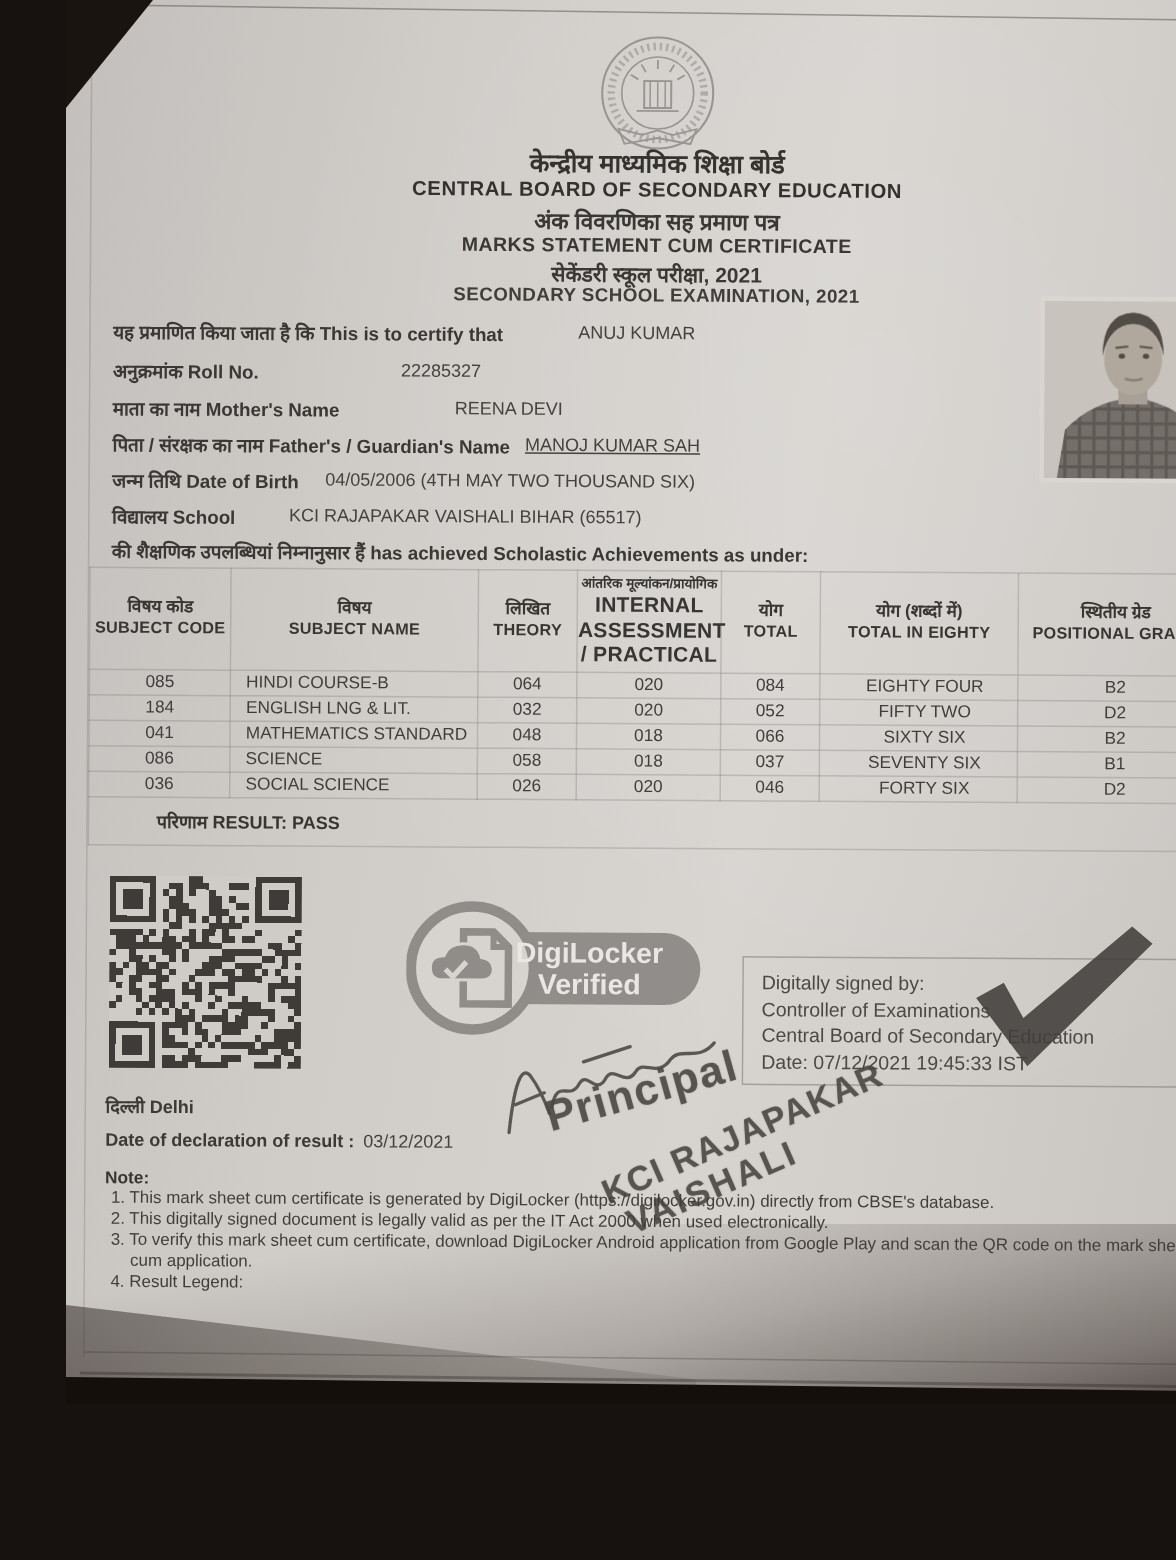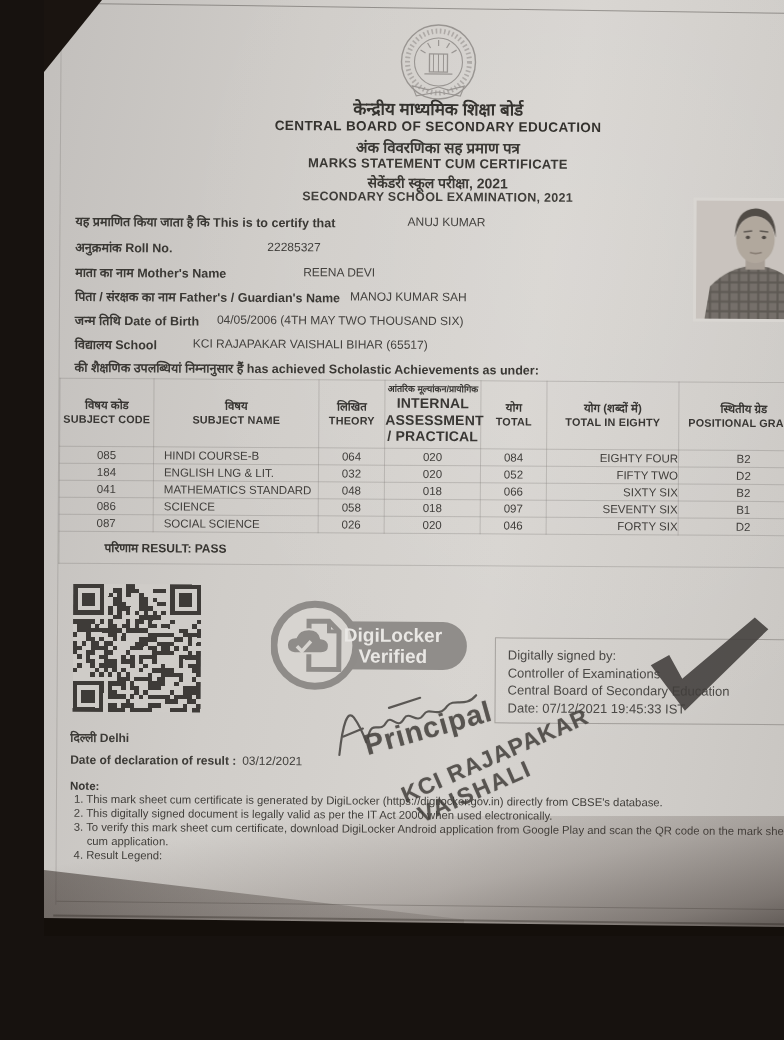--- a/index.html
+++ b/index.html
@@ -53,21 +53,21 @@
   #marks-table th,#marks-table td{border:1px solid rgba(125,122,118,.32);padding:0;}
   #marks-table th{font-weight:bold;color:#383633;vertical-align:middle;line-height:1.2;text-align:center;}
   #marks-table th .hi{display:block;font-size:11.5px;}
   #marks-table th .en{display:block;font-size:10.8px;letter-spacing:.2px;}
   #marks-table th.small .hi{font-size:9px;}
   #marks-table th.small .en{font-size:14px;}
   #marks-table thead tr{height:68px;}
   #marks-table tbody tr{height:17px;}
   #marks-table td{text-align:center;font-size:11.5px;}
   #marks-table td.left{text-align:left;padding-left:10px;}
-  #marks-table td.wleft{text-align:right;padding-left:8px;}
+  #marks-table td.wleft{text-align:center;padding-left:8px;}
   #marks-table tr.result-row{height:32px;}
   #marks-table tr.result-row td{text-align:left;padding-left:45px;font-weight:bold;font-size:12px;color:#39auto;}
   
   #qr{position:absolute;left:30px;top:586px;}
   
   #dl-badge{position:absolute;left:228px;top:598px;width:200px;height:96px;}
   
   #sig-box{position:absolute;left:452px;top:637px;width:300px;height:86px;
      border:1px solid rgba(115,112,108,.5);font-size:13px;color:#4b4946;line-height:17.5px;
      padding:8px 0 0 12px;box-sizing:border-box;}
@@ -119,27 +119,27 @@
     </svg>
 
     <div class="center-line hdr-hi1">केन्द्रीय माध्यमिक शिक्षा बोर्ड</div>
     <div class="center-line hdr-en1">CENTRAL BOARD OF SECONDARY EDUCATION</div>
     <div class="center-line hdr-hi2">अंक विवरणिका सह प्रमाण पत्र</div>
     <div class="center-line hdr-en2">MARKS STATEMENT CUM CERTIFICATE</div>
     <div class="center-line hdr-hi3">सेकेंडरी स्कूल परीक्षा, 2021</div>
     <div class="center-line hdr-en3">SECONDARY SCHOOL EXAMINATION, 2021</div>
 
     <div class="lbl" style="left:30px;top:215px;">यह प्रमाणित किया जाता है कि This is to certify that</div>
-    <div class="val" style="left:362px;top:215px;">ANUJ KUMAR</div>
+    <div class="val" style="left:340px;top:215px;">ANUJ KUMAR</div>
     <div class="lbl" style="left:30px;top:241px;">अनुक्रमांक Roll No.</div>
     <div class="val" style="left:222px;top:241px;">22285327</div>
     <div class="lbl" style="left:30px;top:266px;">माता का नाम Mother's Name</div>
     <div class="val" style="left:258px;top:266px;">REENA DEVI</div>
     <div class="lbl" style="left:30px;top:290px;">पिता / संरक्षक का नाम Father's / Guardian's Name</div>
-    <div class="val" style="left:305px;top:290px;">MANOJ KUMAR SAH</div>
+    <div class="val" style="left:305px;top:290px;text-decoration:underline;">MANOJ KUMAR SAH</div>
     <div class="lbl" style="left:30px;top:314px;">जन्म तिथि Date of Birth</div>
     <div class="val" style="left:172px;top:314px;">04/05/2006 (4TH MAY TWO THOUSAND SIX)</div>
     <div class="lbl" style="left:30px;top:338px;">विद्यालय School</div>
     <div class="val" style="left:148px;top:338px;">KCI RAJAPAKAR VAISHALI BIHAR (65517)</div>
     <div class="lbl" style="left:30px;top:361px;">की शैक्षणिक उपलब्धियां निम्नानुसार हैं has achieved Scholastic Achievements as under:</div>
 
     <div id="photo-box">
       <svg width="118" height="118" viewBox="0 0 110 110" style="filter:blur(.4px) contrast(.92);">
         <rect width="110" height="110" fill="#cfc9c3"></rect>
         <defs>
@@ -220,26 +220,26 @@
             <td>018</td>
           <td>066</td>
             <td class="wleft">SIXTY SIX</td>
           <td>B2</td>
         </tr>
         <tr>
           <td>086</td>
             <td class="left">SCIENCE</td>
           <td>058</td>
             <td>018</td>
-          <td>097</td>
+          <td>037</td>
             <td class="wleft">SEVENTY SIX</td>
           <td>B1</td>
         </tr>
         <tr>
-          <td>087</td>
+          <td>036</td>
             <td class="left">SOCIAL SCIENCE</td>
           <td>026</td>
             <td>020</td>
           <td>046</td>
             <td class="wleft">FORTY SIX</td>
           <td>D2</td>
         </tr>
         <tr class="result-row">
           <td colspan="7" style="color:#37auto;color:#373531;">परिणाम RESULT: PASS</td>
         </tr>

